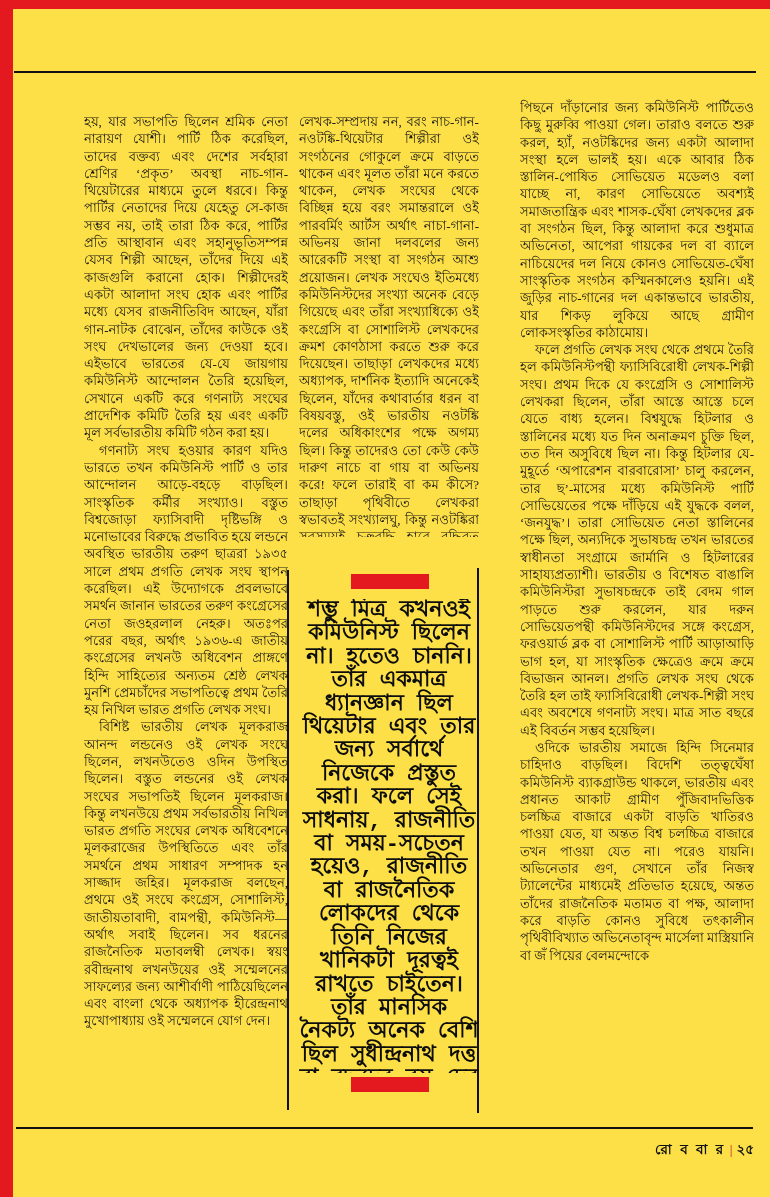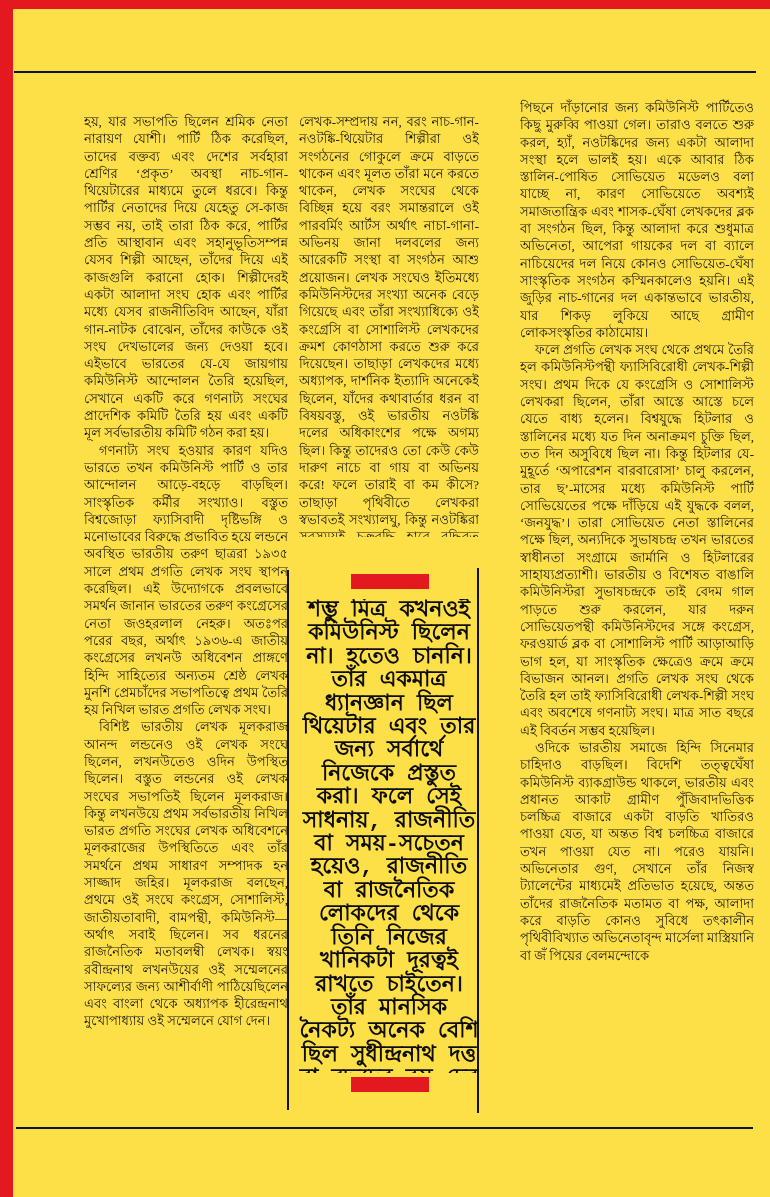--- a/index.html
+++ b/index.html
@@ -109,14 +109,17 @@
 
   <div class="vrule vrule-left"></div>
   <div class="vrule vrule-right"></div>
 
   <div class="quote-marker quote-marker-top"></div>
   <div class="pullquote">শম্ভু মিত্র কখনওই কমিউনিস্ট ছিলেন না। হতেও চাননি। তাঁর একমাত্র ধ্যানজ্ঞান ছিল থিয়েটার এবং তার জন্য সর্বার্থে নিজেকে প্রস্তুত করা। ফলে সেই সাধনায়, রাজনীতি বা সময়-সচেতন হয়েও, রাজনীতি বা রাজনৈতিক লোকদের থেকে তিনি নিজের খানিকটা দূরত্বই রাখতে চাইতেন। তাঁর মানসিক নৈকট্য অনেক বেশি ছিল সুধীন্দ্রনাথ দত্ত বা বুদ্ধদেব বসু-দের সঙ্গে। বুদ্ধদেব বসু ছিলেন ঘোষিতভাবে কমিউনিস্ট-বিরোধী।</div>
   <div class="quote-marker quote-marker-bottom"></div>
 
   <div class="bottom-rule"></div>
 
+  <div class="footer">
+    <span class="mag">রো ব বা র</span><span class="sep">|</span><span class="num">২৫</span>
+  </div>
 
 </div>
 
 </body></html>

